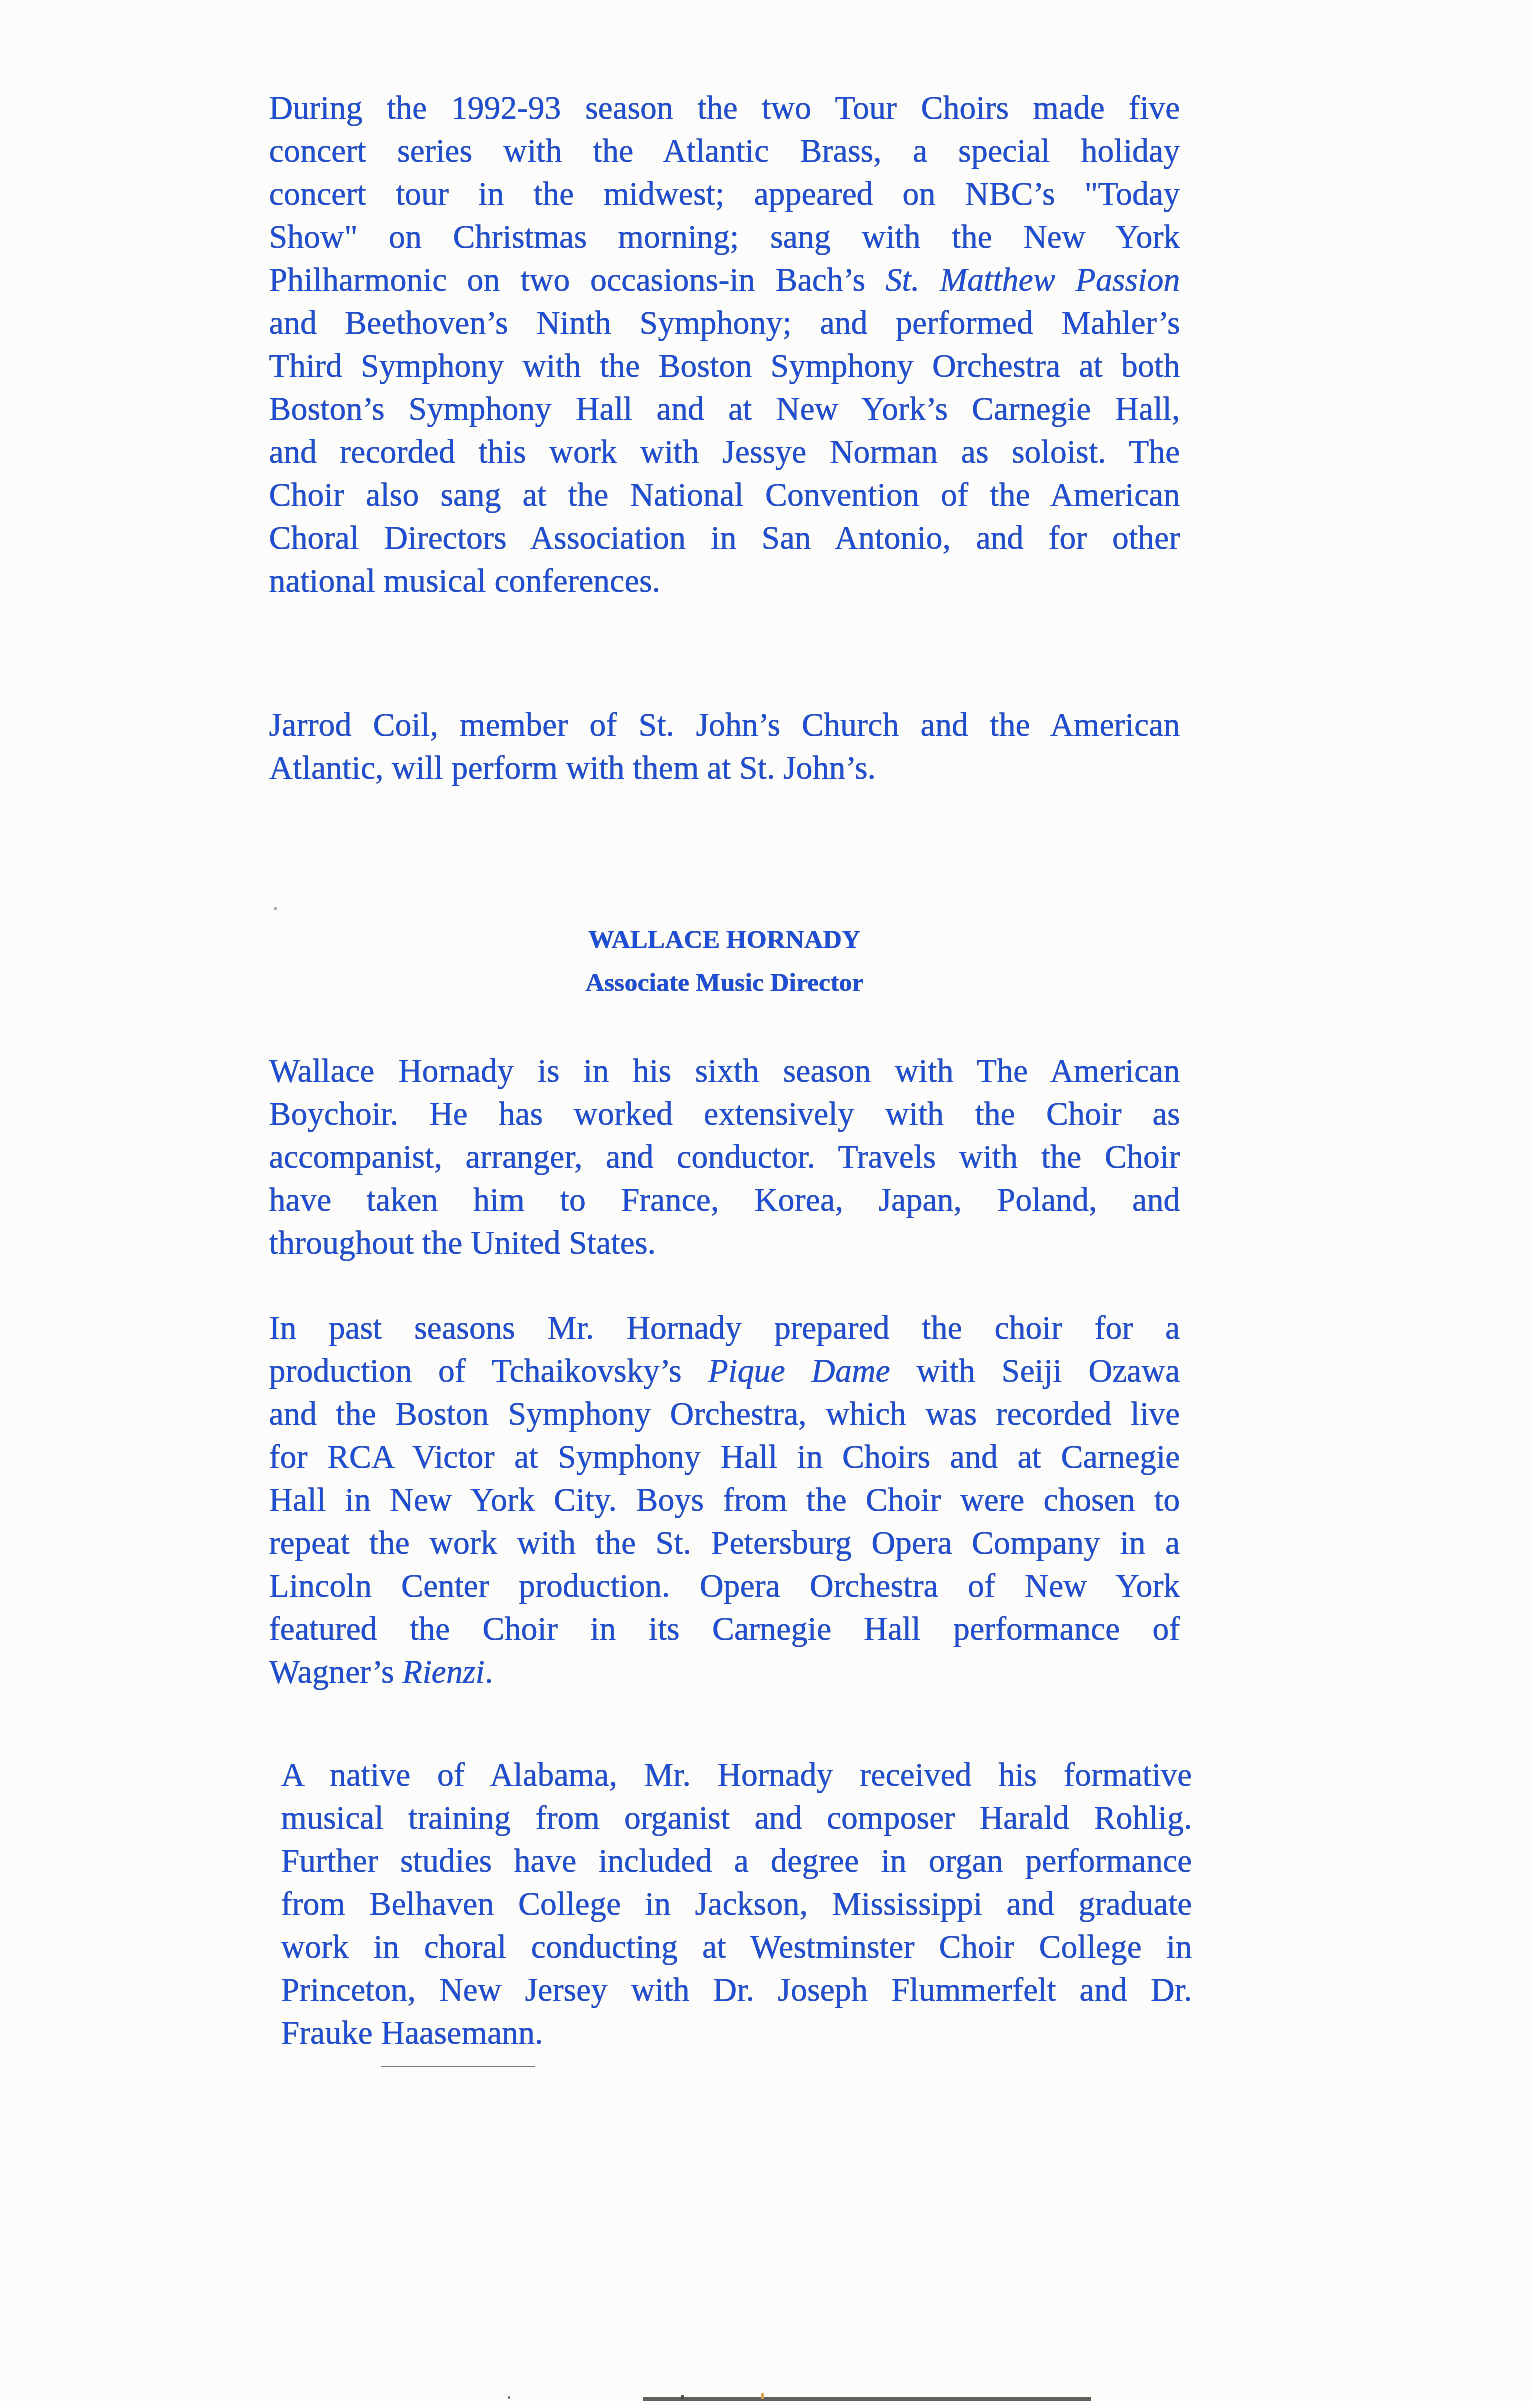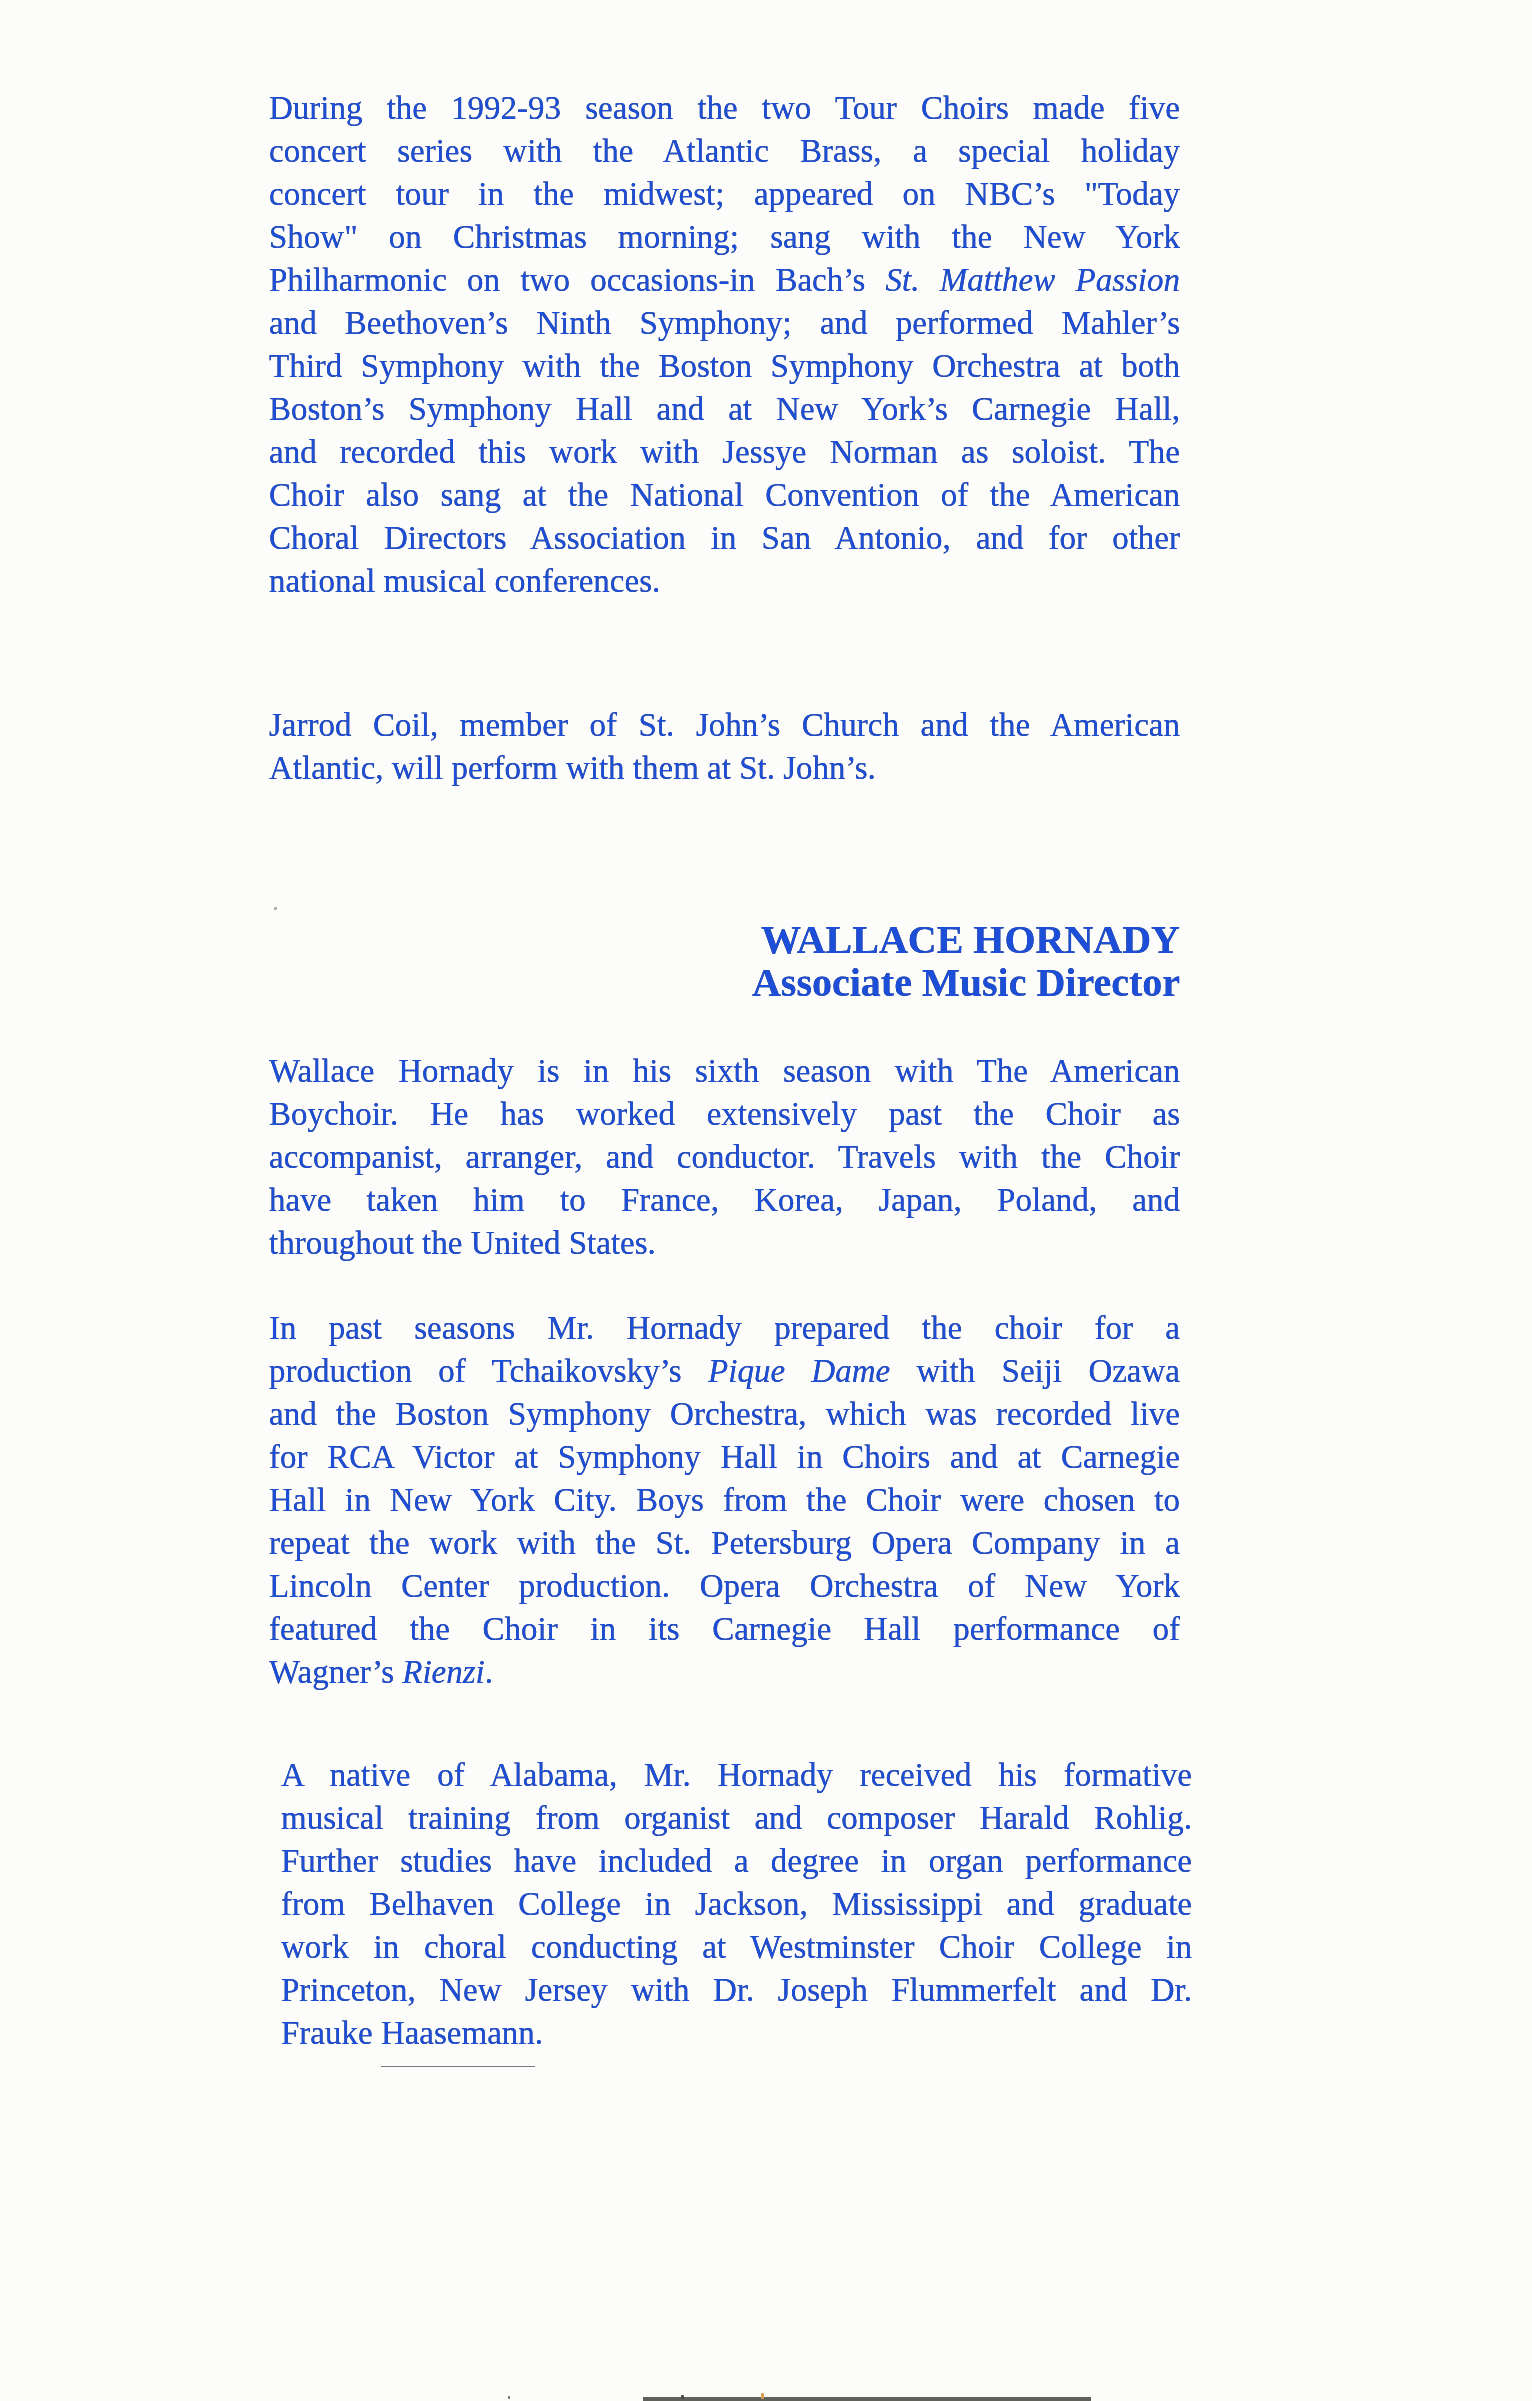--- a/index.html
+++ b/index.html
@@ -26,24 +26,24 @@
     text-align-last: justify;
     white-space: nowrap;
   }
   .line.last {
     text-align-last: left;
   }
   .heading-block {
     position: absolute;
     left: 269px;
     width: 911px;
-    font-size: 40px;
+    font-size: 26px;
     line-height: 43px;
     font-weight: bold;
-    text-align: right;
+    text-align: center;
     text-shadow: 0 0 0.5px rgba(25,25,25,0.85);
   }
   .underline {
     border-bottom: 1.7px solid rgba(50,50,50,0.65);
     padding-bottom: 15px;
   }
   i { font-style: italic; }
   
   .scan-bar {
     position: absolute;
@@ -85,21 +85,21 @@
       <div class="line last"><span>Atlantic, will perform with them at St. John’s.</span></div>
     </div>
 
   <div class="heading-block" style="top:918px;">
     <div class="hline">WALLACE HORNADY</div>
     <div class="hline">Associate Music Director</div>
   </div>
 
   <div class="para" style="top:1050px;">
       <div class="line"><span>Wallace Hornady is in his sixth season with The American</span></div>
-      <div class="line"><span>Boychoir. He has worked extensively past the Choir as</span></div>
+      <div class="line"><span>Boychoir. He has worked extensively with the Choir as</span></div>
       <div class="line"><span>accompanist, arranger, and conductor. Travels with the Choir</span></div>
       <div class="line"><span>have taken him to France, Korea, Japan, Poland, and</span></div>
       <div class="line last"><span>throughout the United States.</span></div>
     </div>
 
   <div class="para" style="top:1307px;">
       <div class="line"><span>In past seasons Mr. Hornady prepared the choir for a</span></div>
       <div class="line"><span>production of Tchaikovsky’s </span><i>Pique Dame</i><span> with Seiji Ozawa</span></div>
       <div class="line"><span>and the Boston Symphony Orchestra, which was recorded live</span></div>
       <div class="line"><span>for RCA Victor at Symphony Hall in Choirs and at Carnegie</span></div>

